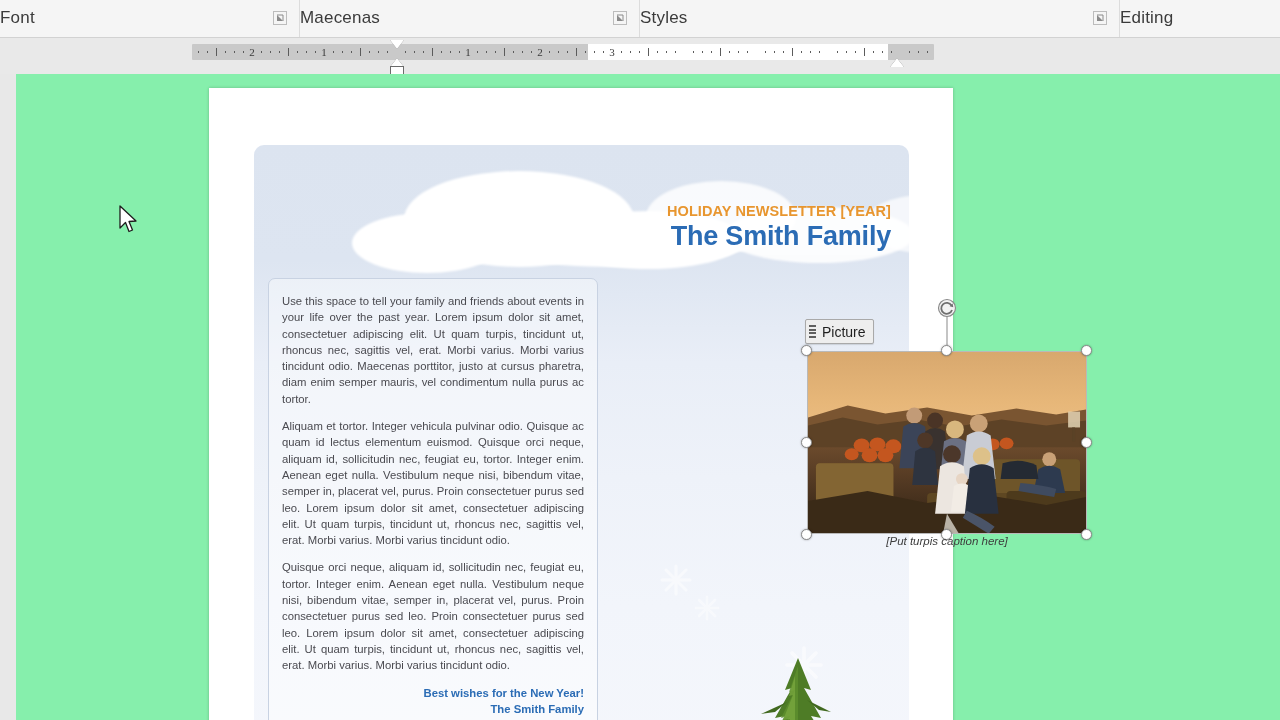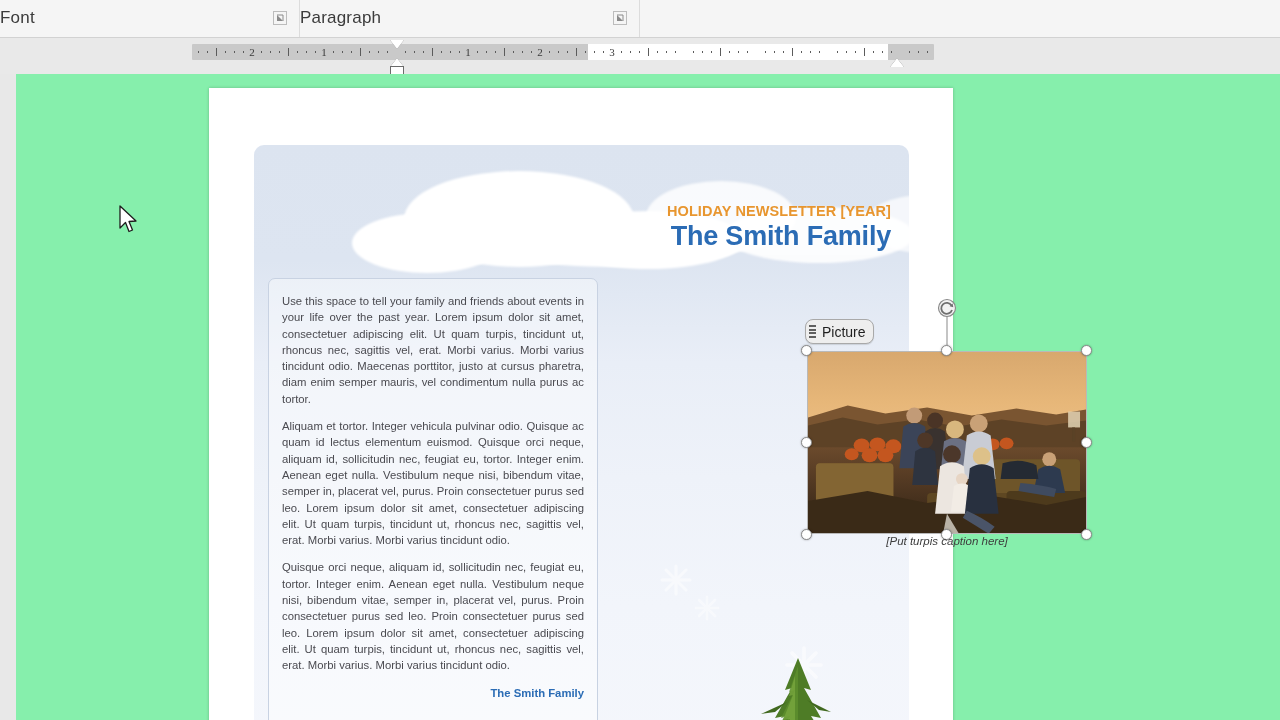--- a/index.html
+++ b/index.html
@@ -264,21 +264,21 @@
   
   .cc-tag {
     position: absolute;
     left: 596px; top: 231px;
     height: 25px;
     display: flex;
     align-items: center;
     background: #eeeeee;
     border: 1px solid #a9a9a9;
     padding: 0 7px 0 3px;
-    border-radius: 8px;
+    border-radius: 2px;
     box-shadow: 0 1px 1px rgba(0,0,0,.12);
   }
   .cc-grip {
     width: 9px; height: 15px;
     margin-right: 4px;
     display: flex; flex-direction: column;
     justify-content: space-between;
     padding: 1px 0;
   }
   .cc-grip i {
@@ -306,31 +306,44 @@
     <span class="dialog-launcher">
       <svg width="14" height="14" viewBox="0 0 14 14">
         <rect x="0.5" y="0.5" width="13" height="13" fill="none" stroke="#9a9a9a"></rect>
         <path d="M4 4 L4 10 L10 10 Z" fill="#4a4a4a"></path>
         <path d="M4 4 L10 4 M10 4 L10 10" stroke="#4a4a4a" fill="none" stroke-width="1"></path>
       </svg>
     </span>
   </div>
 
   <div class="ribbon-group grp-paragraph">
-    <span class="grp-label">Paragraph</span>
+    <span class="grp-label">Maecenas</span>
     <span class="dialog-launcher">
       <svg width="14" height="14" viewBox="0 0 14 14">
         <rect x="0.5" y="0.5" width="13" height="13" fill="none" stroke="#9a9a9a"></rect>
         <path d="M4 4 L4 10 L10 10 Z" fill="#4a4a4a"></path>
         <path d="M4 4 L10 4 M10 4 L10 10" stroke="#4a4a4a" fill="none" stroke-width="1"></path>
       </svg>
     </span>
   </div>
 
-
+  <div class="ribbon-group grp-styles">
+    <span class="grp-label">Styles</span>
+    <span class="dialog-launcher">
+      <svg width="14" height="14" viewBox="0 0 14 14">
+        <rect x="0.5" y="0.5" width="13" height="13" fill="none" stroke="#9a9a9a"></rect>
+        <path d="M4 4 L4 10 L10 10 Z" fill="#4a4a4a"></path>
+        <path d="M4 4 L10 4 M10 4 L10 10" stroke="#4a4a4a" fill="none" stroke-width="1"></path>
+      </svg>
+    </span>
+  </div>
+
+  <div class="ribbon-group grp-editing">
+    <span class="grp-label">Editing</span>
+  </div>
 </div>
 
 <div class="rulerbar">
   <div class="ruler">
     <div class="ruler-white"></div>
     <div class="ruler-ticks" id="ruler-ticks">
         <div class="tick minor" style="left: 6px;"></div>
         <div class="tick minor" style="left: 15px;"></div>
         <div class="tick major" style="left: 24px;"></div>
         <div class="tick minor" style="left: 33px;"></div>
@@ -471,20 +484,21 @@
         </svg>
       </div>
 
       <div class="hdr-kicker">HOLIDAY NEWSLETTER [YEAR]</div>
       <div class="hdr-title">The Smith Family</div>
 
       <div class="text-col">
         <p class="body-par">Use this space to tell your family and friends about events in your life over the past year. Lorem ipsum dolor sit amet, consectetuer adipiscing elit. Ut quam turpis, tincidunt ut, rhoncus nec, sagittis vel, erat. Morbi varius. Morbi varius tincidunt odio. Maecenas porttitor, justo at cursus pharetra, diam enim semper mauris, vel condimentum nulla purus ac tortor.</p>
         <p class="body-par">Aliquam et tortor. Integer vehicula pulvinar odio. Quisque ac quam id lectus elementum euismod. Quisque orci neque, aliquam id, sollicitudin nec, feugiat eu, tortor. Integer enim. Aenean eget nulla. Vestibulum neque nisi, bibendum vitae, semper in, placerat vel, purus. Proin consectetuer purus sed leo. Lorem ipsum dolor sit amet, consectetuer adipiscing elit. Ut quam turpis, tincidunt ut, rhoncus nec, sagittis vel, erat. Morbi varius. Morbi varius tincidunt odio.</p>
         <p class="body-par">Quisque orci neque, aliquam id, sollicitudin nec, feugiat eu, tortor. Integer enim. Aenean eget nulla. Vestibulum neque nisi, bibendum vitae, semper in, placerat vel, purus. Proin consectetuer purus sed leo. Proin consectetuer purus sed leo. Lorem ipsum dolor sit amet, consectetuer adipiscing elit. Ut quam turpis, tincidunt ut, rhoncus nec, sagittis vel, erat. Morbi varius. Morbi varius tincidunt odio.</p>
+        <div class="signoff">Best wishes for the New Year!</div>
         <div class="signoff" style="margin-top:0;">The Smith Family</div>
       </div>
     </div>
 
     <div class="cc-tag">
       <span class="cc-grip">
         <i></i>
           <i></i>
           <i></i>
           <i></i>

